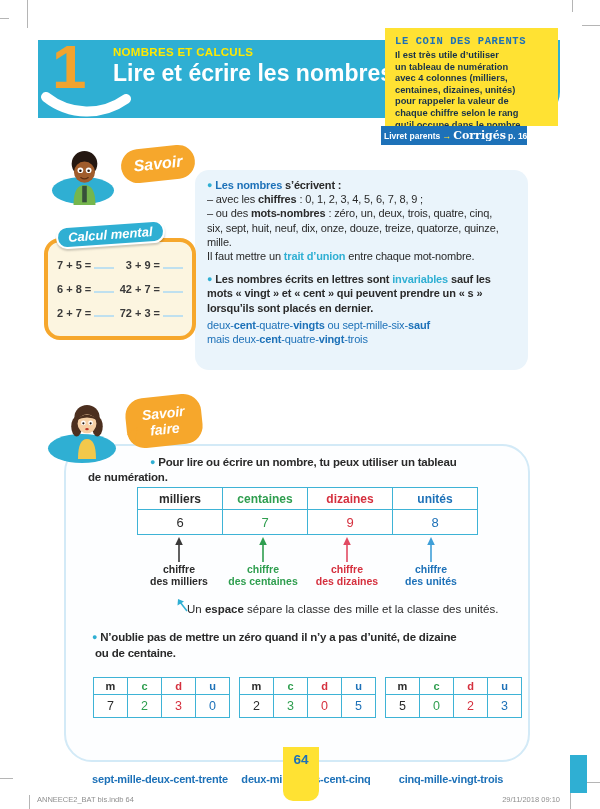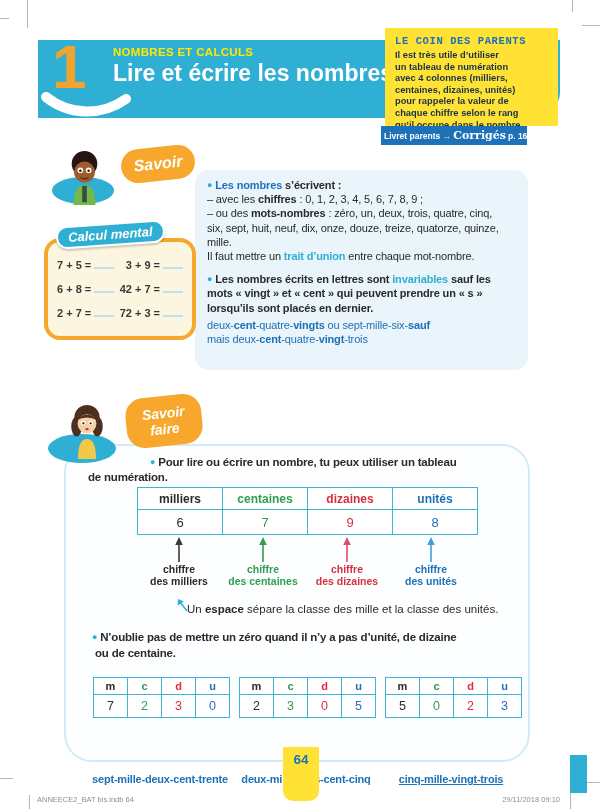--- a/index.html
+++ b/index.html
@@ -311,21 +311,21 @@
       <td class="c0">5</td>
       <td class="c1">0</td>
       <td class="c2">2</td>
       <td class="c3">3</td>
     </tr>
   </tbody>
     </table>
 
   <div class="mini-label" style="left:80px;">sept-mille-deux-cent-trente</div>
   <div class="mini-label" style="left:226px;">deux-mille-trois-cent-cinq</div>
-  <div class="mini-label" style="left:371px;text-decoration:underline;">cinq-mille-vingt-trois</div>
+  <div class="mini-label" style="left:371px;">cinq-mille-vingt-trois</div>
 
   <div class="page-tab">
     <div class="page-num">64</div>
   </div>
   <div class="side-tab"></div>
   <div class="footer-text" style="left:37px;">ANNEECE2_BAT bis.indb   64</div>
   <div class="footer-text" style="left:430px;width:130px;text-align:right;">29/11/2018   09:10</div>
 
 </div>
 

